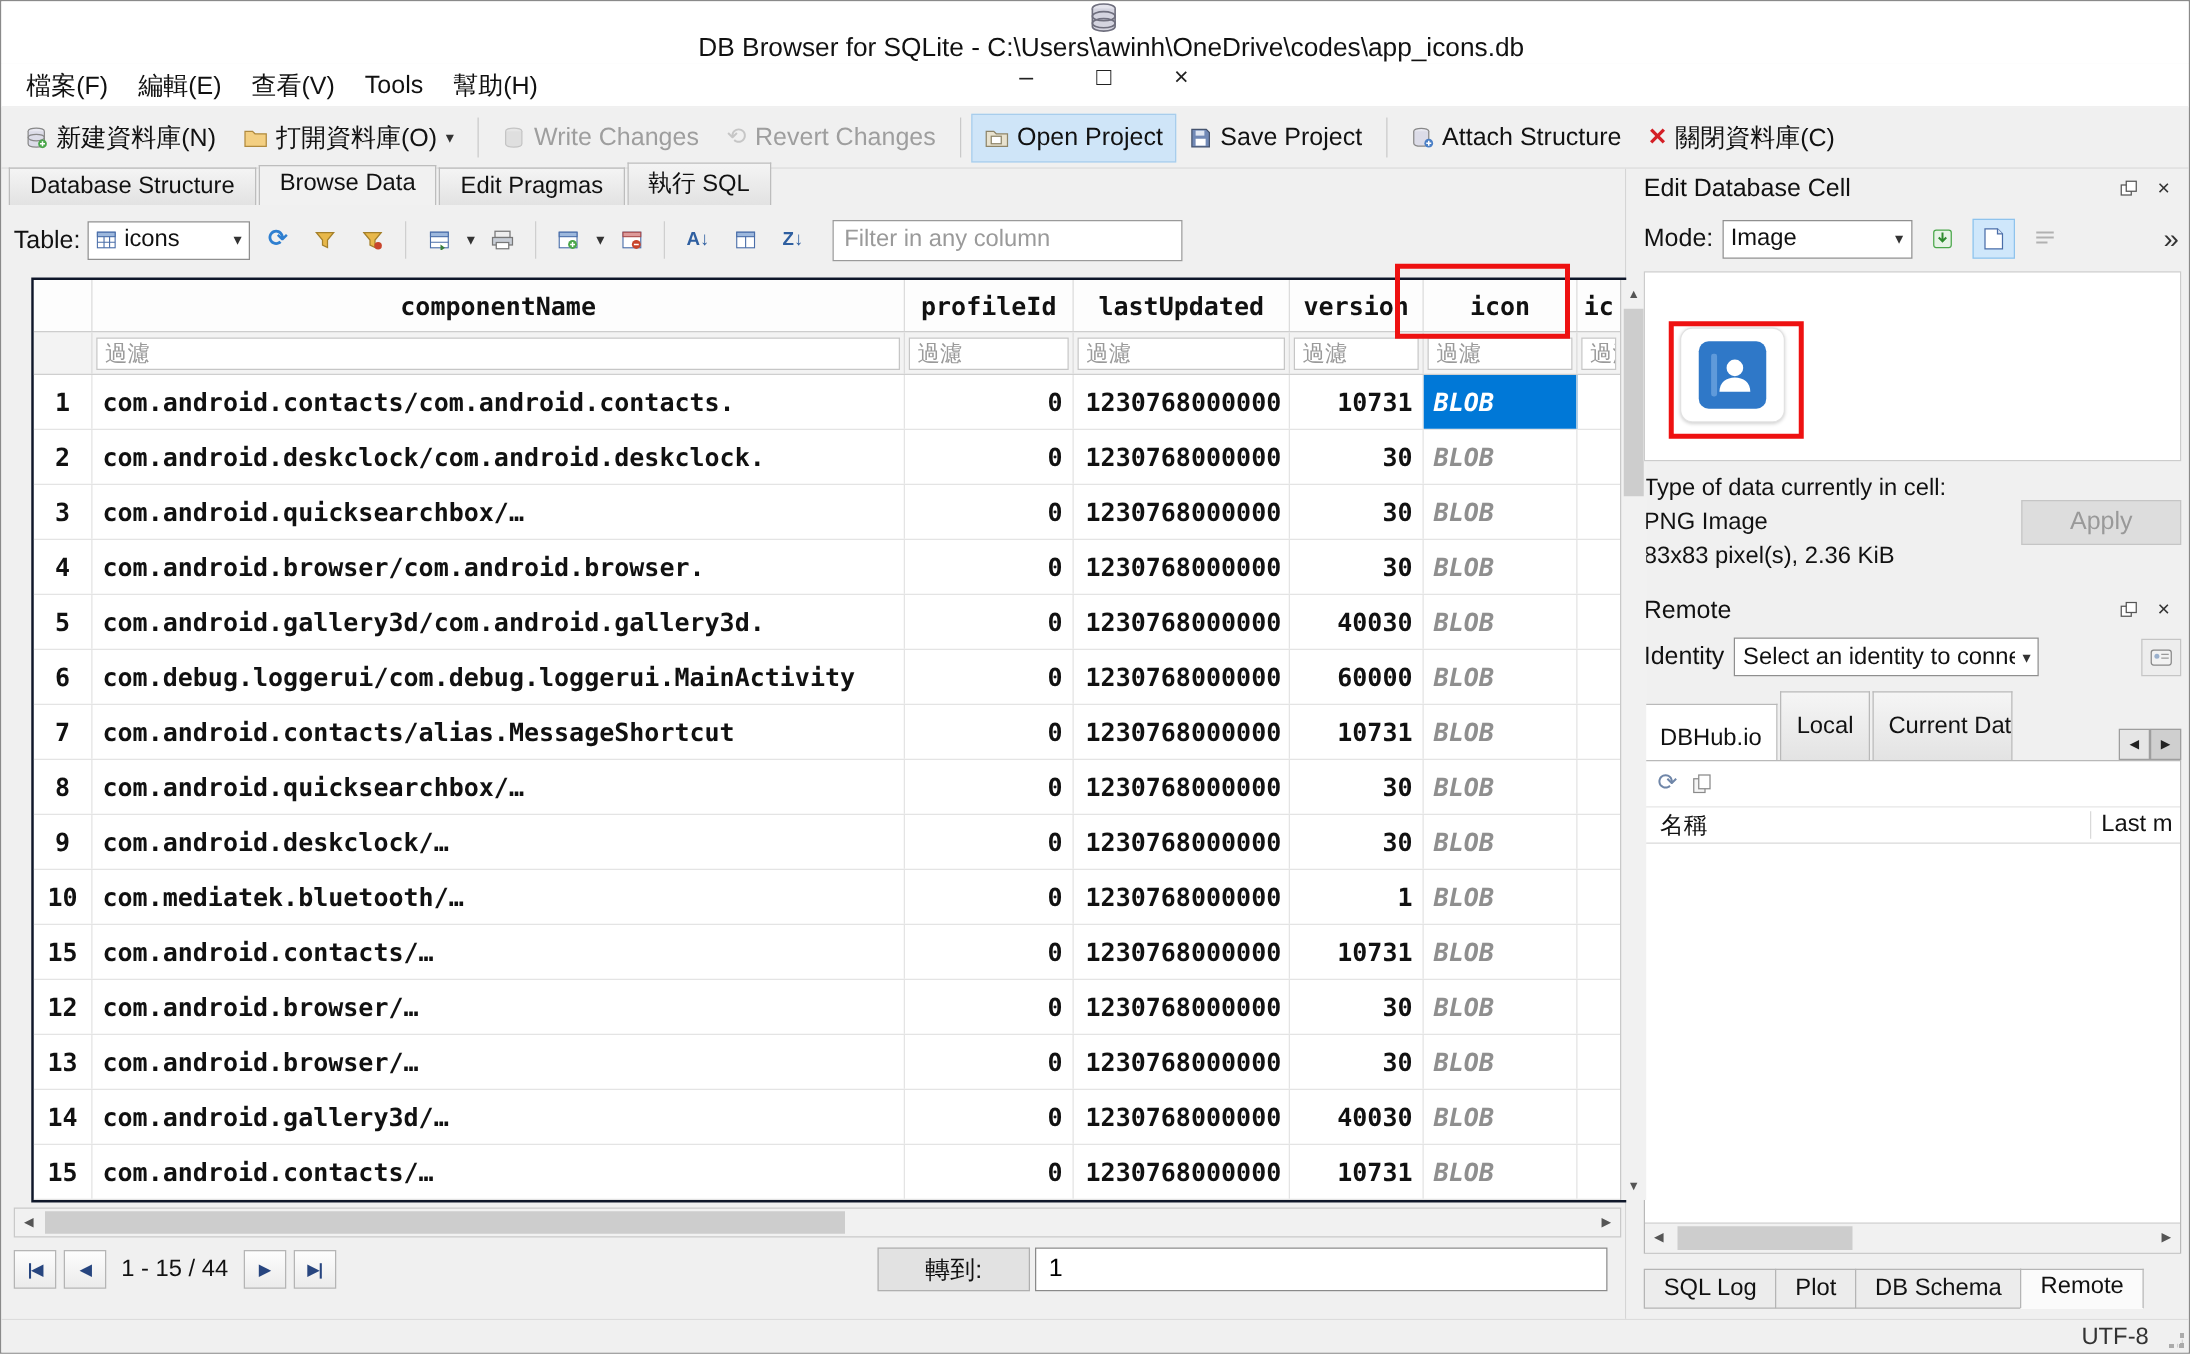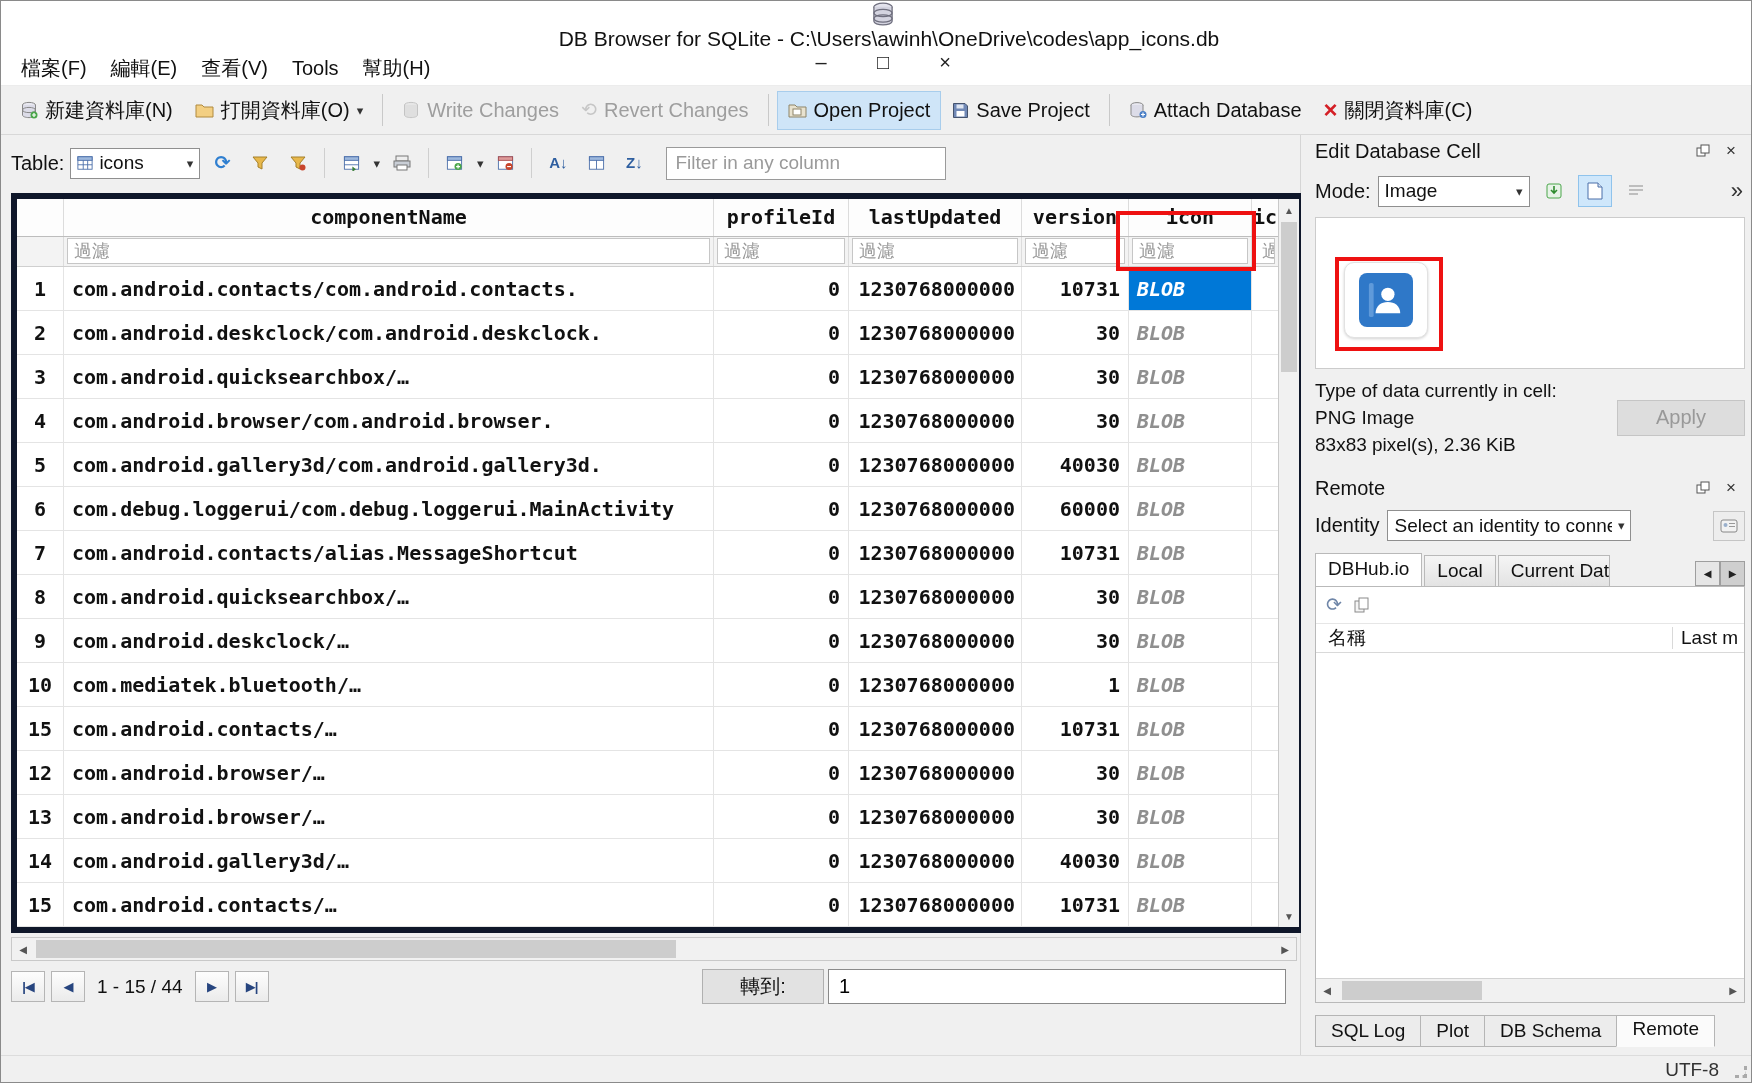--- a/index.html
+++ b/index.html
@@ -44,21 +44,21 @@
   .lbl { font-size:20px; }
   .combo { display:inline-flex; align-items:center; gap:6px; background:#fff; border:1px solid #8f8f8f; height:31px; padding:0 6px; font-size:19px; }
   .combo .cval { flex:1; white-space:nowrap; overflow:hidden; }
   .tablecombo { width:130px; }
   .ibtn { width:32px; height:32px; display:flex; align-items:center; justify-content:center; border:1px solid transparent; }
   .csep { width:1px; height:30px; background:#cfcfcf; margin:0 4px; }
   .filterinput { width:280px; height:33px; border:1px solid #9a9a9a; font-size:19px; padding:0 8px; margin-left:10px; color:#333; }
   .filterinput::placeholder { color:#9a9a9a; }
 
   
-  .gridwrap { display:flex; margin:2px 0 0 10px; width:1294px; height:740px; border:6px solid #0f172a; background:#fff; }
+  .gridwrap { display:flex; margin:2px 0 0 24px; width:1294px; height:740px; border:2px solid #0f172a; background:#fff; }
   .gridcols { flex:1; display:flex; flex-direction:column; overflow:hidden; }
   .cols { display:flex; }
   .cols > div { border-right:1px solid #dcdcdc; overflow:hidden; white-space:nowrap; display:flex; align-items:center; }
   .cols > div:nth-child(1){ width:47px; justify-content:center; }
   .cols > div:nth-child(2){ width:650px; }
   .cols > div:nth-child(3){ width:135px; }
   .cols > div:nth-child(4){ width:173px; }
   .cols > div:nth-child(5){ width:107px; }
   .cols > div:nth-child(6){ width:123px; }
   .cols > div:nth-child(7){ flex:1; border-right:none; }
@@ -112,21 +112,21 @@
 
   .cellinfo { display:flex; margin-top:8px; font-size:19px; }
   .cit div { line-height:27px; white-space:nowrap; }
   .applybtn { margin-left:auto; width:128px; height:36px; background:#ddd; color:#999; border:1px solid #c5c5c5; font-size:20px; align-self:center; font-family:inherit; }
 
   .remotepanel { margin-top:14px; flex:1; display:flex; flex-direction:column; }
   .idrow { display:flex; align-items:center; gap:8px; margin-top:8px; font-size:20px; }
   .idcombo { width:244px; }
   .idrow .sbtn { margin-left:auto; border:1px solid #c5c5c5; background:#ededed; width:32px; height:30px; }
   .rtabs { display:flex; align-items:flex-end; margin-top:12px; }
-  .rtab { padding:4px 12px; font-size:19px; border:1px solid #b9b9b9; border-bottom:none; background:linear-gradient(#f5f5f5,#e3e3e3); margin-right:2px; white-space:nowrap; }
+  .rtab { padding:16px 12px; font-size:19px; border:1px solid #b9b9b9; border-bottom:none; background:linear-gradient(#f5f5f5,#e3e3e3); margin-right:2px; white-space:nowrap; }
   .rtab.active { background:#fff; padding-bottom:6px; }
   .rtab.cut { max-width:112px; overflow:hidden; }
   .tabscroll { margin-left:auto; display:flex; }
   .tsbtn { width:25px; height:25px; border:1px solid #9e9e9e; background:#e6e6e6; display:flex; align-items:center; justify-content:center; font-size:10px; color:#222; }
   .tsbtn.darkb { background:#cfcfcf; }
   .rcontent { flex:1; border:1px solid #b9b9b9; background:#fff; display:flex; flex-direction:column; }
   .rtools { height:36px; display:flex; align-items:center; gap:12px; padding-left:10px; color:#6f86a8; }
   .rtable-head { height:30px; display:flex; align-items:center; border-top:1px solid #e6e6e6; border-bottom:1px solid #d9d9d9; font-size:19px; padding-left:12px; }
   .rlast { margin-left:auto; border-left:1px solid #d9d9d9; padding-left:8px; width:72px; overflow:hidden; white-space:nowrap; }
   .rempty { flex:1; }
@@ -235,31 +235,37 @@
   <div class="tsep"></div>
   <div class="tbtn">
     <span>
         <svg width="18" height="18" viewBox="0 0 18 18">
           <ellipse cx="8" cy="4" rx="6" ry="2.4" fill="#e8e8f0" stroke="#888"></ellipse>
           <path d="M2 4v9.5c0 1.4 2.7 2.4 6 2.4s6-1 6-2.4V4" fill="#dcdce8" stroke="#888"></path>
           <circle cx="14" cy="13.5" r="3.5" fill="#4a7fc6"></circle>
           <path d="M14 11.5v4M12 13.5h4" stroke="#fff" stroke-width="1.2"></path>
         </svg>
       </span>
-    <span>Attach Database</span>
+    <span>Attach Structure</span>
   </div>
   <div class="tbtn">
     <span class="redx">×</span>
     <span>關閉資料庫(C)</span>
   </div>
 </div>
 
 <div class="main">
 
   <div class="left">
+    <div class="maintabs">
+      <div class="mtab">Database Structure</div>
+      <div class="mtab active">Browse Data</div>
+      <div class="mtab">Edit Pragmas</div>
+      <div class="mtab">執行 SQL</div>
+    </div>
 
     <div class="controls">
       <span class="lbl">Table:</span>
       <div class="combo tablecombo">
         <span>
             <svg width="16" height="16" viewBox="0 0 18 18">
               <rect x="1" y="2" width="16" height="14" fill="#fff" stroke="#4a6ea9"></rect>
               <rect x="1" y="2" width="16" height="4" fill="#9db8dd" stroke="#4a6ea9"></rect>
               <line x1="7" y1="6" x2="7" y2="16" stroke="#4a6ea9"></line>
               <line x1="12" y1="6" x2="12" y2="16" stroke="#4a6ea9"></line>

